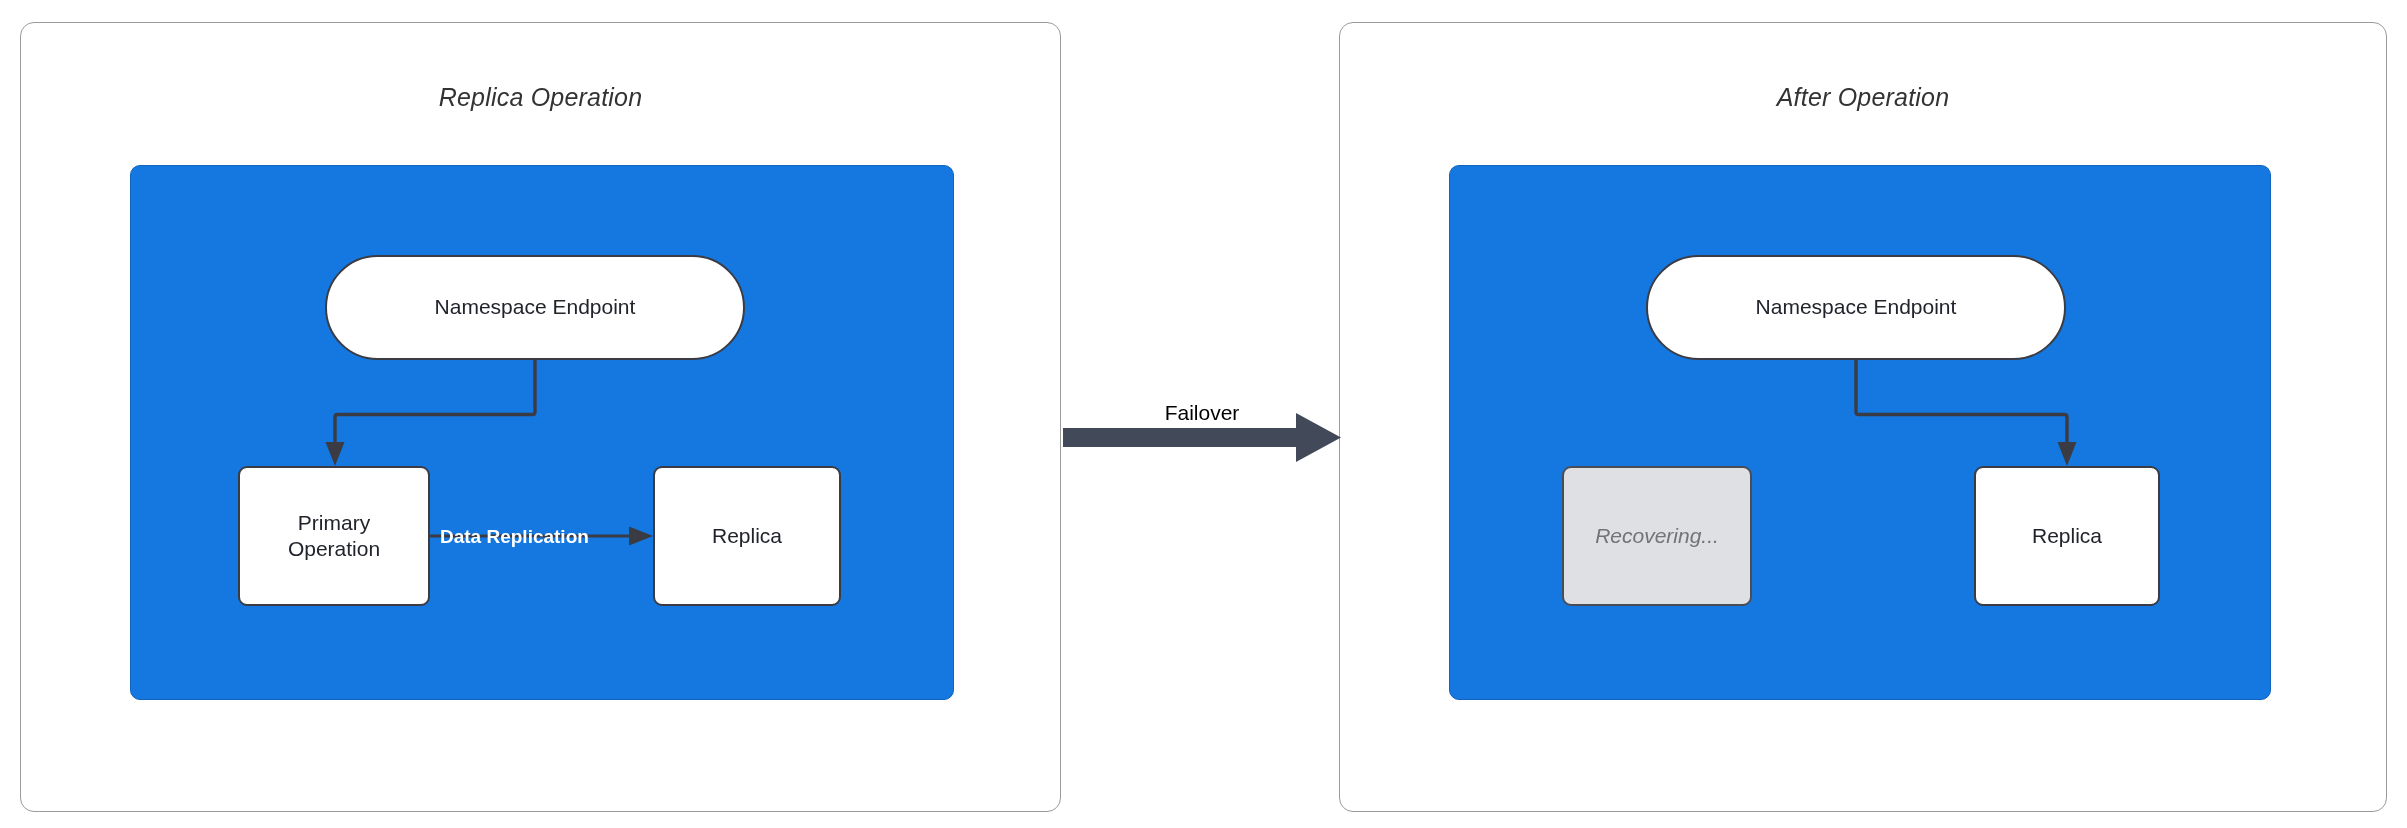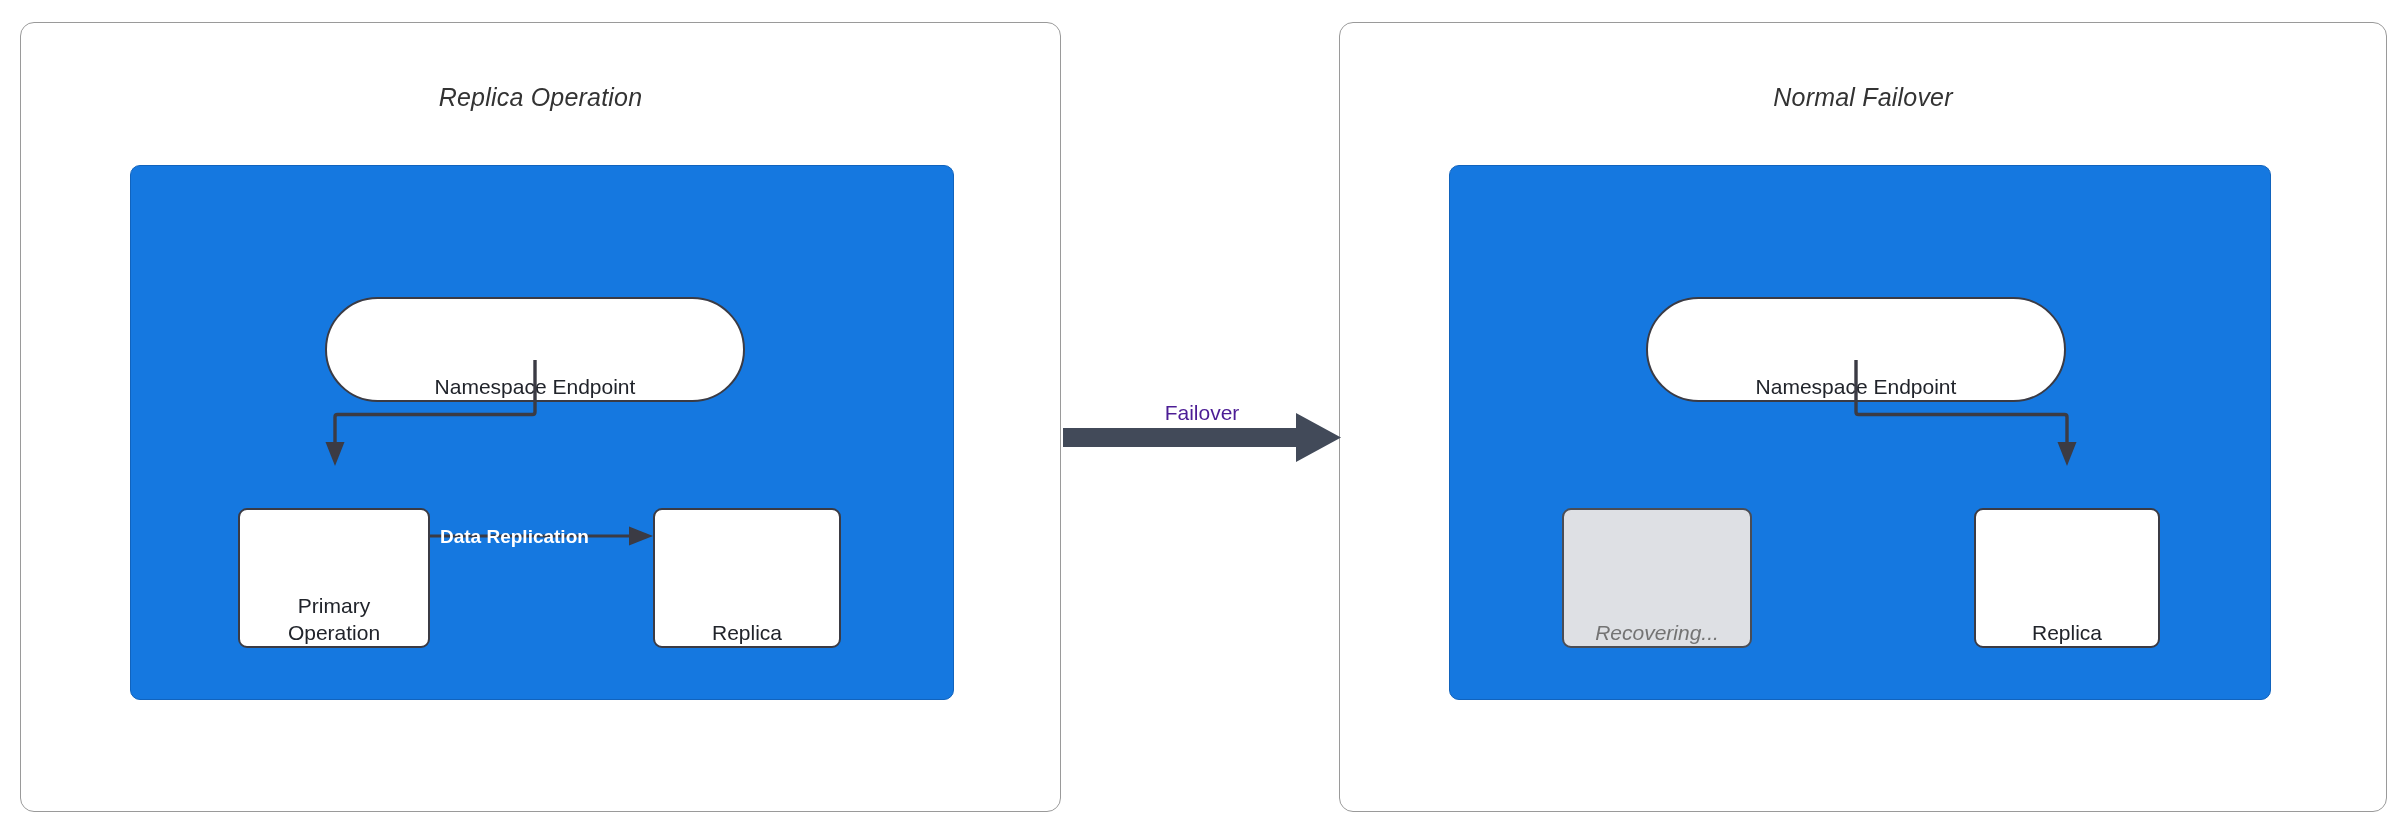--- a/index.html
+++ b/index.html
@@ -52,27 +52,26 @@
   #blue-left  { left: 130px;  top: 165px; width: 824px; height: 535px; }
   #blue-right { left: 1449px; top: 165px; width: 822px; height: 535px; }
 
   
   .node {
     position: absolute;
     box-sizing: border-box;
     background: #ffffff;
     border: 2.1px solid #3b3b44;
     display: flex;
-    align-items: flex-end;
+    align-items: center;
     justify-content: center;
     text-align: center;
     color: #21242b;
     font-size: 21px;
     line-height: 1.26;
-    margin-top: 42px;
   }
   .node.stadium { border-radius: 999px; }
   .node.rect    { border-radius: 9px; }
   .node.dim {
     background: #dee0e4;
     border-color: #4a4d55;
     color: #737373;
     font-style: italic;
   }
 
@@ -108,21 +107,21 @@
   }
   .arrowfill { fill: #3b3b44; }
 
   
   .bigarrow { fill: #424a59; }
 
   
   .edge-label {
     position: absolute;
     font-size: 19px;
-    color: #4c1d95;
+    color: #000000;
     white-space: nowrap;
   }
   #label-failover {
     left: 1063px;
     top: 401px;
     width: 278px;
     text-align: center;
     font-size: 21px;
   }
   #label-replication {
@@ -155,21 +154,21 @@
       <span>Primary</span><br>
       <span>Operation</span>
     </span>
   </div>
 
   <div class="node rect" id="node-replica-left">
     <span>Replica</span>
   </div>
 
   <div class="panel" id="panel-right">
-    <div class="panel-title">Normal Failover</div>
+    <div class="panel-title">After Operation</div>
   </div>
 
   <div class="blue-box" id="blue-right"></div>
 
   <div class="node stadium" id="node-endpoint-right">
     <span>Namespace Endpoint</span>
   </div>
 
   <div class="node rect dim" id="node-recovering">
     <span>Recovering...</span>

